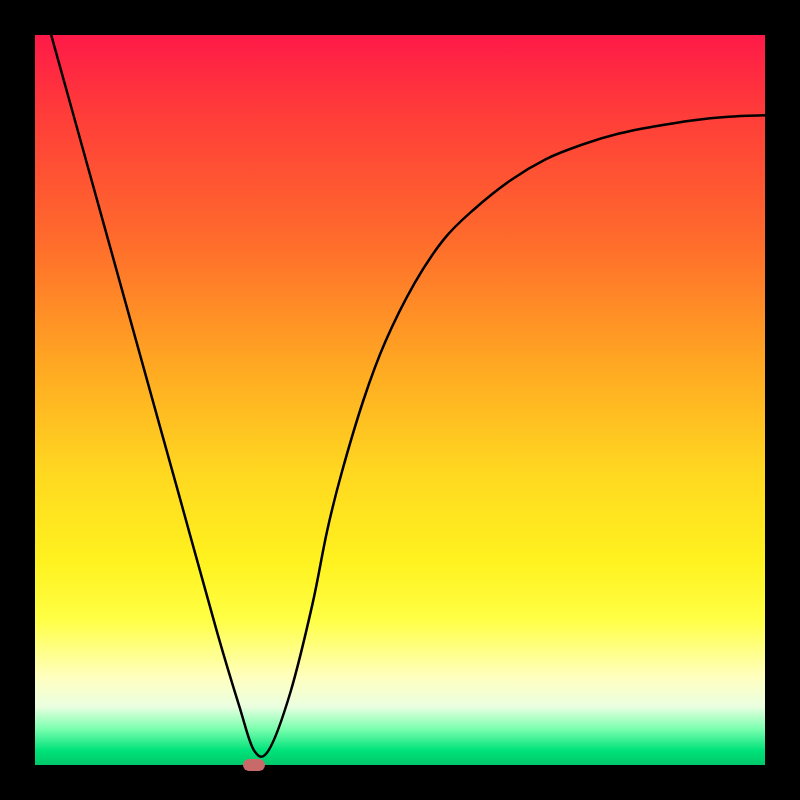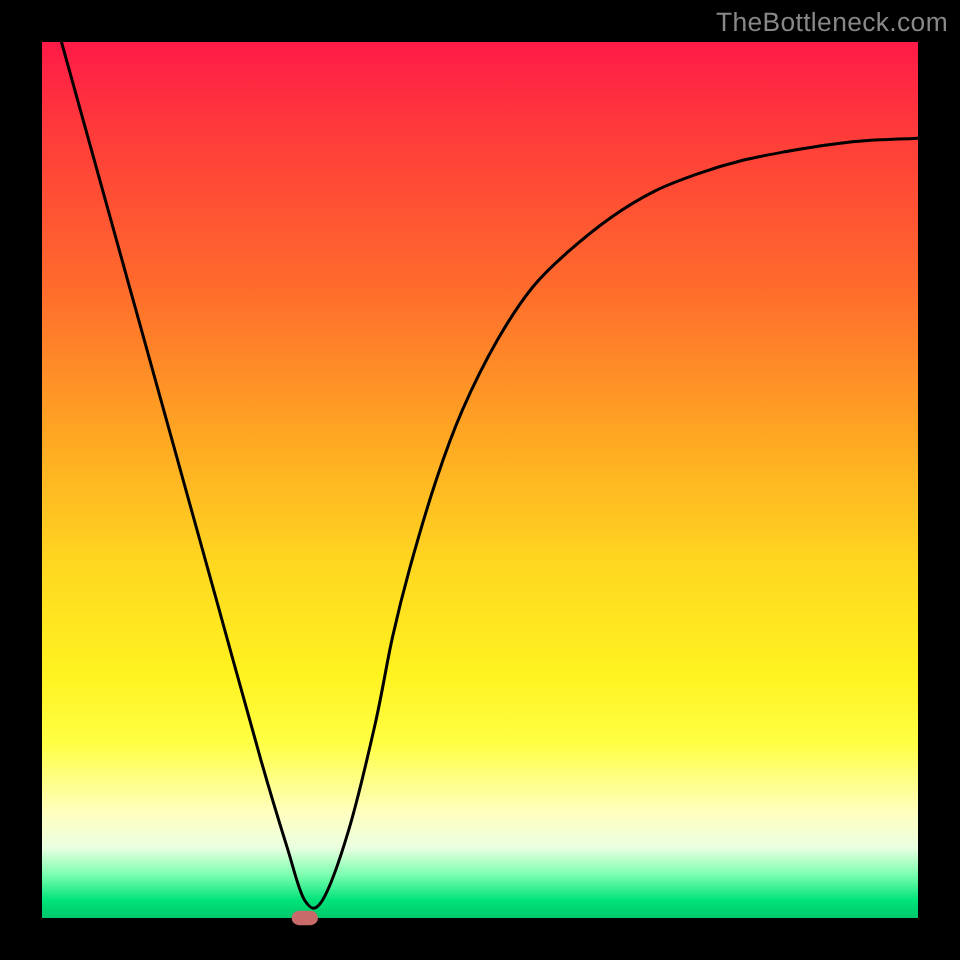--- a/index.html
+++ b/index.html
@@ -62,21 +62,20 @@
     border-radius: 6px;
     background: #c96a6a;
     transform: translate(-50%, -50%);
   }
 </style>
 </head>
 <body>
 
 <div class="frame">
 
-  <div class="watermark">TheBottleneck.com</div>
 
   <div class="plot">
 
     <svg class="curve" viewBox="0 0 730 730" preserveAspectRatio="none">
       <path fill="none" stroke="#000" stroke-width="2.5" stroke-linecap="round" d="M 0 -58.40000000000009 C 6.083333333333333 -36.50000000000007 24.333333333333336 29.19999999999999 36.5 73 C 48.666666666666664 116.80000000000001 60.833333333333336 160.6 73 204.39999999999998 C 85.16666666666667 248.19999999999996 97.33333333333333 291.99999999999994 109.5 335.79999999999995 C 121.66666666666667 379.59999999999997 133.83333333333334 423.4 146 467.2 C 158.16666666666666 511 172.76666666666665 564.5333333333333 182.5 598.6 C 192.23333333333335 632.6666666666667 198.31666666666666 652.1333333333333 204.4 671.6 C 210.48333333333335 691.0666666666667 214.13333333333333 708.1 219 715.4 C 223.86666666666667 722.6999999999999 227.51666666666665 725.1333333333333 233.6 715.4 C 239.68333333333334 705.6666666666666 248.2 681.3333333333334 255.49999999999997 657 C 262.79999999999995 632.6666666666666 271.31666666666666 596.1666666666666 277.4 569.4 C 283.4833333333333 542.6333333333333 287.1333333333333 518.3 292 496.4 C 296.8666666666667 474.5 300.51666666666665 459.9 306.59999999999997 438 C 312.6833333333333 416.1 321.2 386.9 328.5 365 C 335.8 343.1 341.8833333333333 326.0666666666667 350.4 306.6 C 358.91666666666663 287.1333333333333 369.8666666666667 265.23333333333335 379.6 248.2 C 389.33333333333337 231.16666666666666 399.06666666666666 216.56666666666663 408.8 204.39999999999998 C 418.53333333333336 192.23333333333332 427.05 184.93333333333337 438 175.20000000000005 C 448.95 165.46666666666673 462.33333333333337 154.51666666666668 474.5 146 C 486.66666666666663 137.48333333333332 498.83333333333326 130.18333333333337 510.99999999999994 124.10000000000002 C 523.1666666666666 118.0166666666667 535.3333333333334 113.75833333333334 547.5 109.5 C 559.6666666666666 105.24166666666666 571.8333333333334 101.59166666666663 584 98.54999999999995 C 596.1666666666666 95.50833333333328 608.3333333333334 93.44 620.5 91.25 C 632.6666666666666 89.06 644.8333333333334 86.99166666666663 657 85.40999999999997 C 669.1666666666666 83.8283333333333 681.3333333333334 82.61166666666666 693.5 81.75999999999999 C 705.6666666666666 80.90833333333332 723.9166666666666 80.5433333333333 730 80.29999999999995"></path>
     </svg>
 
     <div class="marker" style="left: 219px; top: 730px;"></div>
 
   </div>

